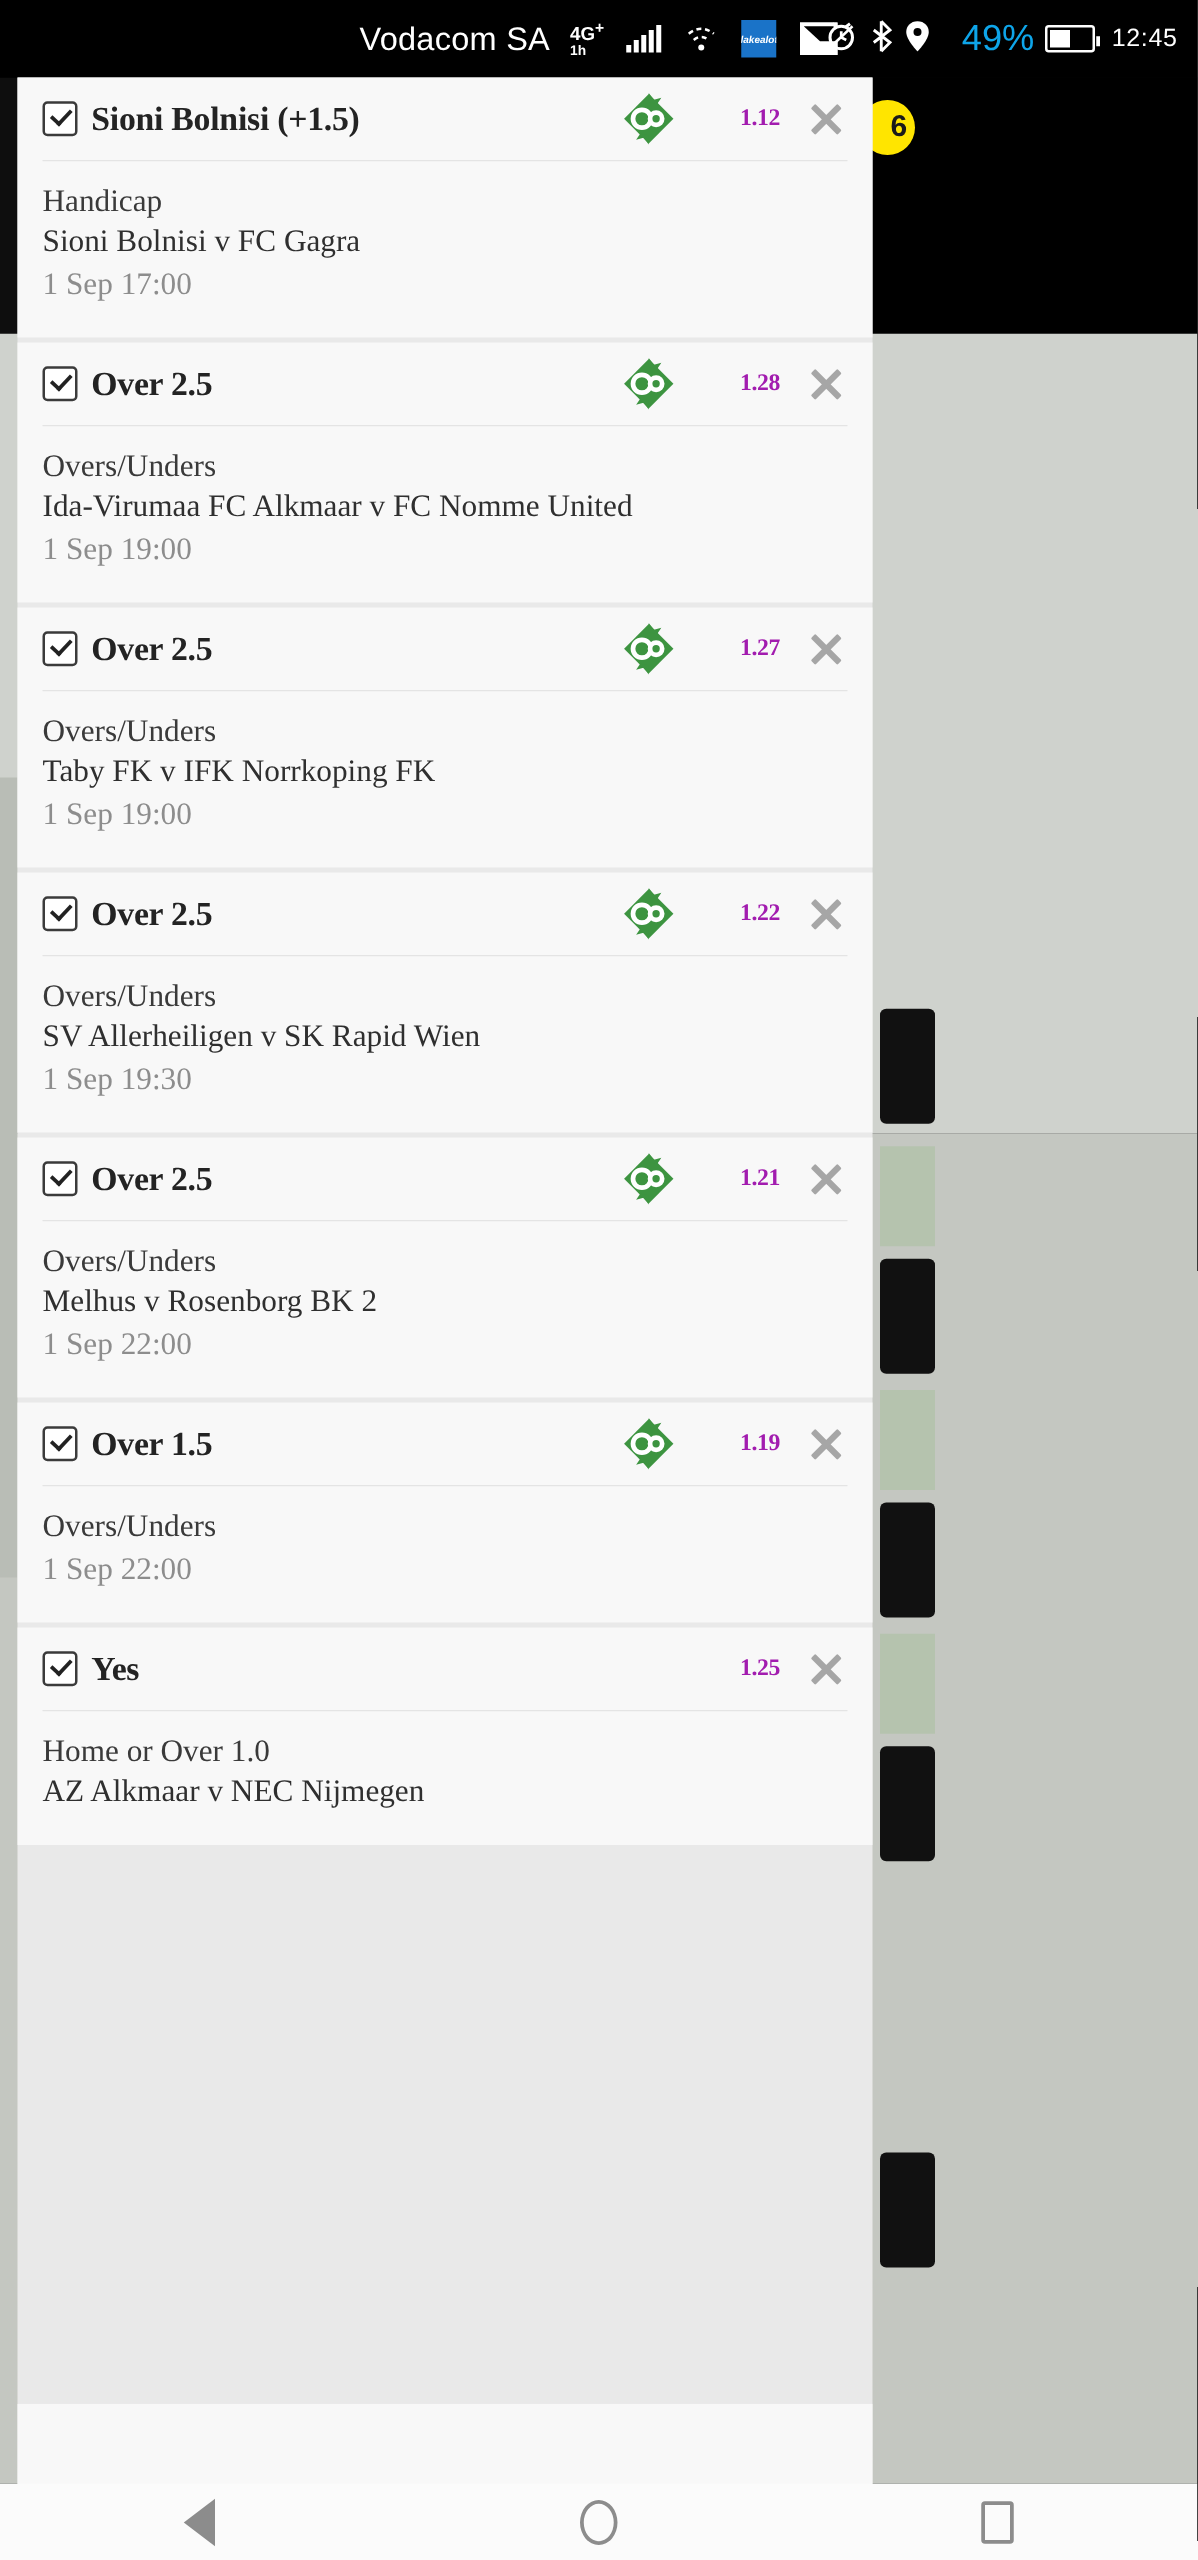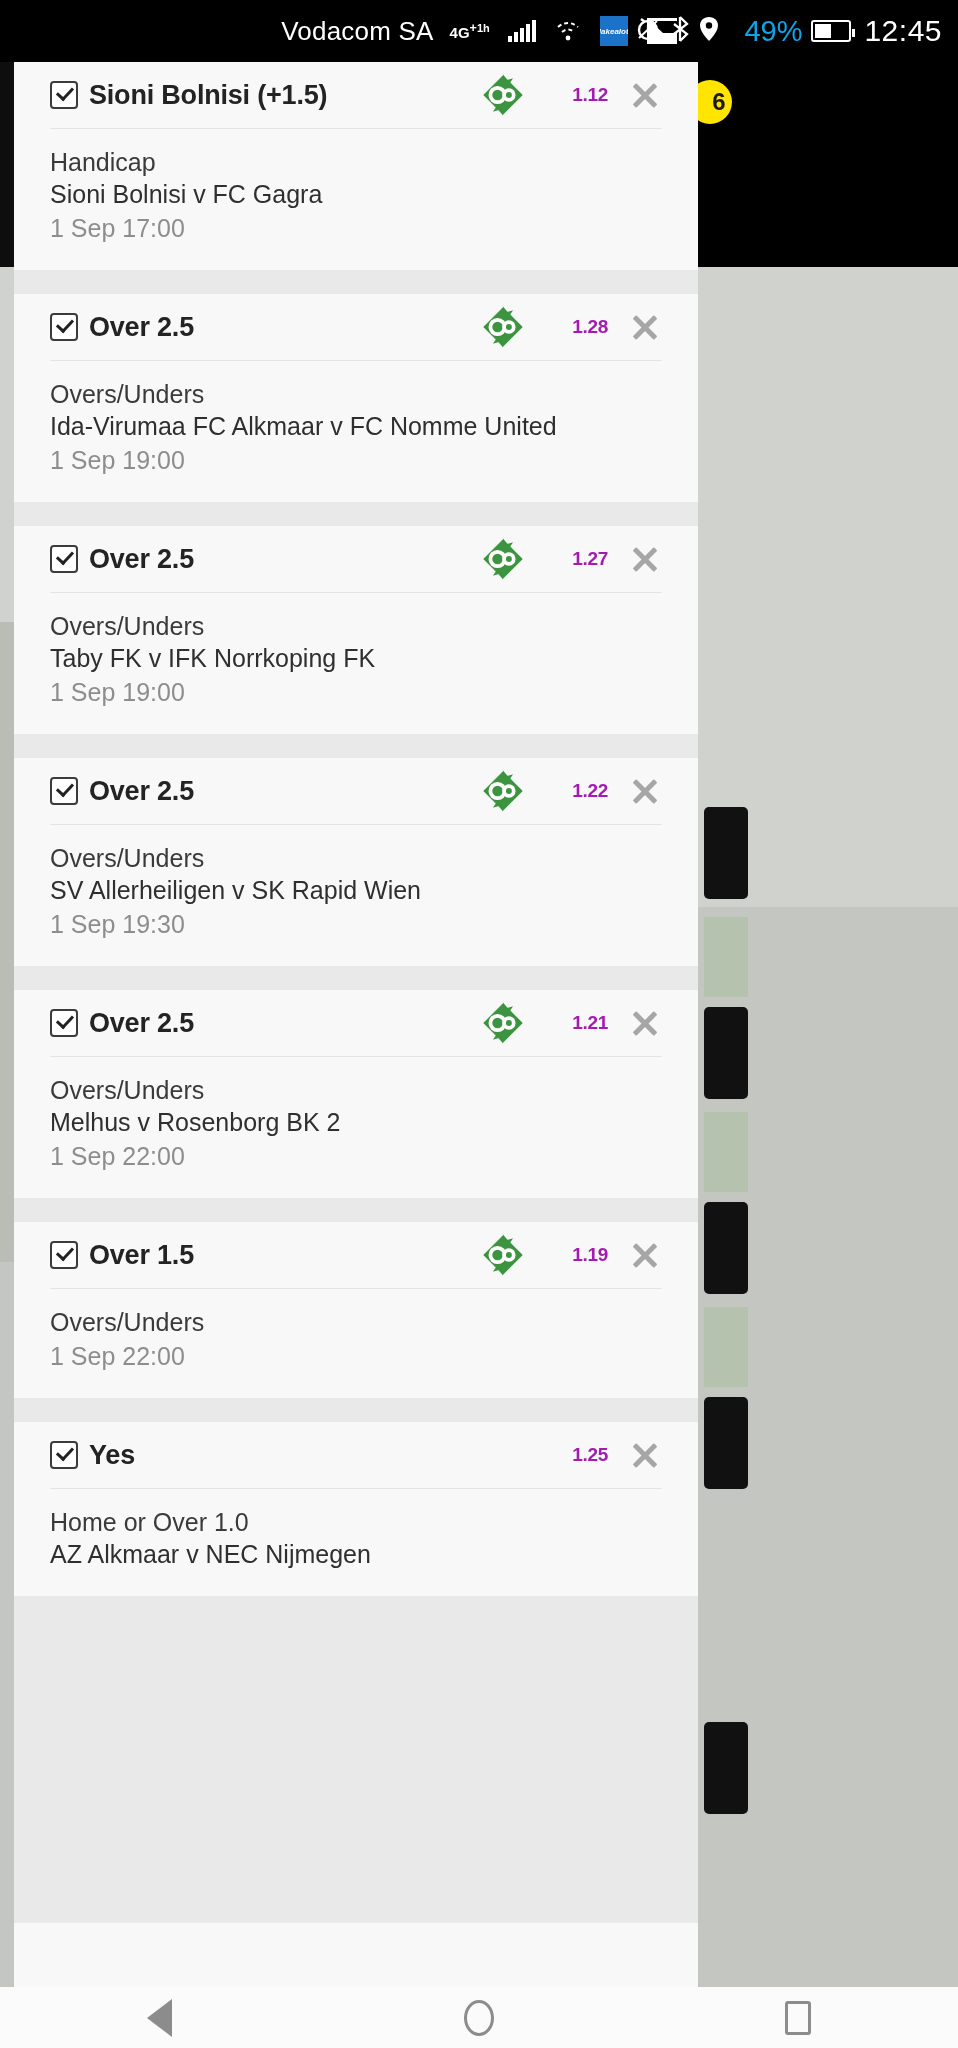--- a/index.html
+++ b/index.html
@@ -28,21 +28,21 @@
   .sb-left {
     position: absolute; left: 0; right: 0;
     display: flex; align-items: center; justify-content: center;
     gap: 19px;
   }
   .sb-carrier {
     font-size: 26px; font-weight: 400; letter-spacing: .2px;
     color: #fff; white-space: nowrap;
   }
   .sb-4g {
-    display: inline-flex; flex-direction: row;
+    display: inline-flex; flex-direction: column;
     align-items: flex-start; line-height: 1;
     margin-left: -3px; margin-right: -1px;
   }
   .sb-4g .g1 { font-size: 15px; font-weight: 700; }
   .sb-4g .g2 { font-size: 11px; font-weight: 700; margin-top: 1px; }
   .sigbars { display: inline-flex; align-items: flex-end; gap: 2px; height: 22px; }
   .sigbars i { width: 4px; background: #fff; display: block; }
   .sigbars i:nth-child(1){ height: 6px; }
   .sigbars i:nth-child(2){ height: 10px; }
   .sigbars i:nth-child(3){ height: 14px; }
@@ -63,21 +63,21 @@
     width: 24px; height: 12px;
     border-left: 13px solid transparent;
     border-right: 13px solid transparent;
     border-top: 12px solid #000;
   }
   .sb-right {
     position: absolute; right: 16px;
     display: flex; align-items: center; gap: 9px;
   }
   .sb-pct { font-size: 29px; color: #0ea5e9; margin-left: 16px; }
-  .sb-clock { font-size: 30px; color: #fff; margin-left: 4px; letter-spacing: .5px; }
+  .sb-clock { font-size: 20px; color: #fff; margin-left: 4px; letter-spacing: .5px; }
   .batt {
     width: 40px; height: 22px; border: 2px solid #fff;
     border-radius: 3px; position: relative; display: flex; align-items: center;
   }
   .batt:after {
     content: ""; position: absolute; right: -6px; top: 7px;
     width: 3px; height: 8px; background: #fff;
   }
   .batt span { display: block; height: 14px; background: #fff; margin-left: 2px; }
 
@@ -112,22 +112,23 @@
 
   
   .betslip {
     position: absolute; left: 14px; top: 62px;
     width: 684px; height: 1925px;
     z-index: 6;
     background: #e9e9e9;
   }
   .card {
     background: #f8f8f8;
-    margin-bottom: 24px;
-    padding: 0 36px;
+    margin-bottom: 4px;
+    padding: 0 20px;
+    font-family: Liberation Serif, serif;
   }
   .card-head {
     height: 66px;
     display: flex; align-items: center;
   }
   .cbox {
     width: 28px; height: 28px; min-width: 28px;
     border: 2px solid #3b3b3b; border-radius: 4px;
     background: #fff; position: relative; margin-right: 11px;
   }

